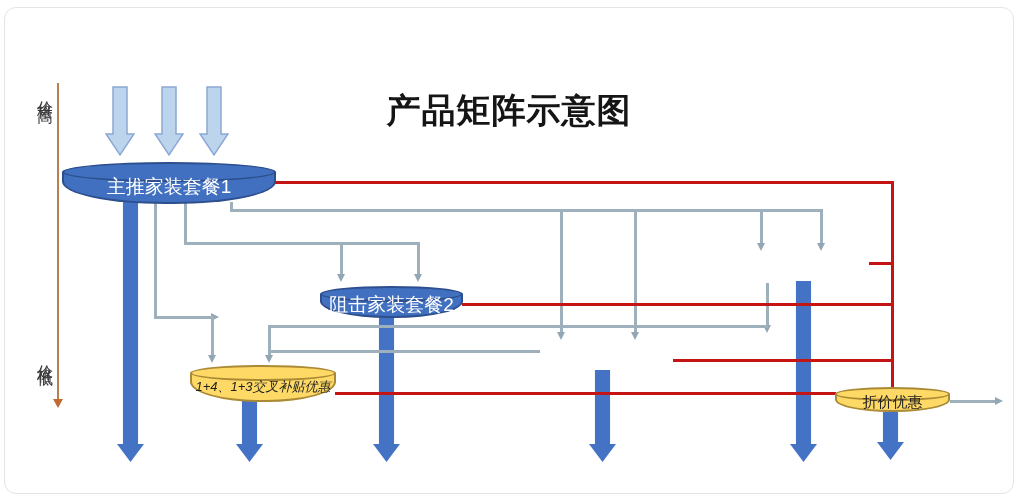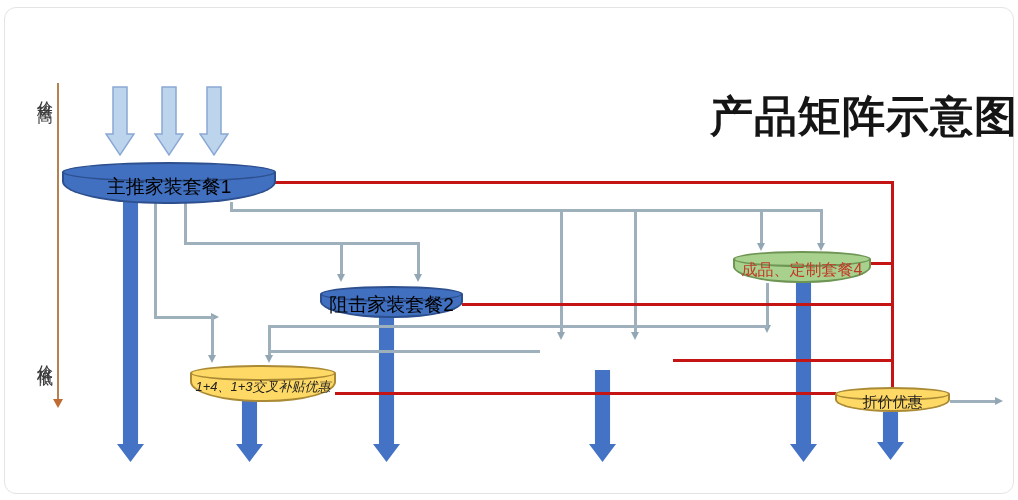--- a/index.html
+++ b/index.html
@@ -3,38 +3,38 @@
 <meta charset="utf-8">
 <style>
   html,body{margin:0;padding:0;background:#ffffff;}
   #canvas{
     position:relative;width:1018px;height:500px;background:#ffffff;
     font-family:"Liberation Sans","DejaVu Sans",sans-serif;overflow:hidden;
   }
   .card-frame{position:absolute;left:4px;top:7px;right:4px;bottom:6px;border:1px solid #e4e4e4;border-radius:12px;pointer-events:none;}
 
   
-  .title{position:absolute;left:0;right:0;top:88px;text-align:right;font-size:43px;font-weight:600;color:#151515;letter-spacing:1px;}
+  .title{position:absolute;left:0;right:0;top:88px;text-align:center;font-size:34px;font-weight:600;color:#151515;letter-spacing:1px;}
 
   
   .axis-line{position:absolute;left:57px;top:83px;width:1.5px;height:318px;background:#b5814e;}
   .axis-arrow{position:absolute;left:53px;top:399px;width:0;height:0;
     border-left:5px solid transparent;border-right:5px solid transparent;border-top:9px solid #bf6c33;}
   .axis-label{position:absolute;left:34px;writing-mode:vertical-rl;text-orientation:upright;
     font-size:16px;color:#3a3a3a;letter-spacing:3px;}
   .axis-label.top{top:88px;}
   .axis-label.bottom{top:352px;}
 
   
   .cyl{position:absolute;box-sizing:border-box;display:flex;align-items:center;justify-content:center;
     border:2px solid;border-top:none;border-radius:0 0 48% 48% / 0 0 70% 70%;z-index:4;}
   .cyl::before{content:"";position:absolute;box-sizing:border-box;left:-2px;top:-8px;
     width:calc(100% + 4px);height:16px;border:2px solid;border-color:inherit;border-radius:50%;background:inherit;}
   .cyl .lbl{position:relative;z-index:1;white-space:nowrap;}
-  .cyl.blue{background:#4170c0;border-color:#2d4f8e;color:#000000;}
+  .cyl.blue{background:#4170c0;border-color:#2d4f8e;color:#ffffff;}
   .cyl.green{background:#a9d18e;border-color:#6e9554;color:#c13a28;}
   .cyl.yellow{background:#fed966;border-color:#ab8a35;color:#222222;}
 
   #node-p1{left:62px;top:172px;width:214px;height:32px;font-size:19px;}
   #node-p1::before{top:-10px;height:20px;}
   #node-p2{left:320px;top:294px;width:143px;height:24px;font-size:19px;}
   #node-p3{left:540px;top:349px;width:134px;height:24px;font-size:16px;}
   #node-p4{left:733px;top:259px;width:138px;height:24px;font-size:16px;}
   #node-y1{left:190px;top:373px;width:146px;height:29px;font-size:13px;font-style:italic;}
   #node-y2{left:835px;top:394px;width:115px;height:18px;font-size:15px;}
@@ -137,22 +137,19 @@
   <div class="rlink h" style="left:462px;top:303px;width:430px;"></div>
   <div class="rlink h" style="left:673px;top:359px;width:219px;"></div>
   <div class="rlink h" style="left:335px;top:392px;width:501px;"></div>
 
   <div id="node-p1" class="cyl blue">
     <span class="lbl">主推家装套餐1</span>
   </div>
   <div id="node-p2" class="cyl blue">
     <span class="lbl">阻击家装套餐2</span>
   </div>
-  <div id="node-p4" class="cyl green">
-    <span class="lbl">成品、定制套餐4</span>
-  </div>
   <div id="node-y1" class="cyl yellow">
     <span class="lbl">1+4、1+3交叉补贴优惠</span>
   </div>
   <div id="node-y2" class="cyl yellow">
     <span class="lbl">折价优惠</span>
   </div>
 </div>
 
 </body></html>

